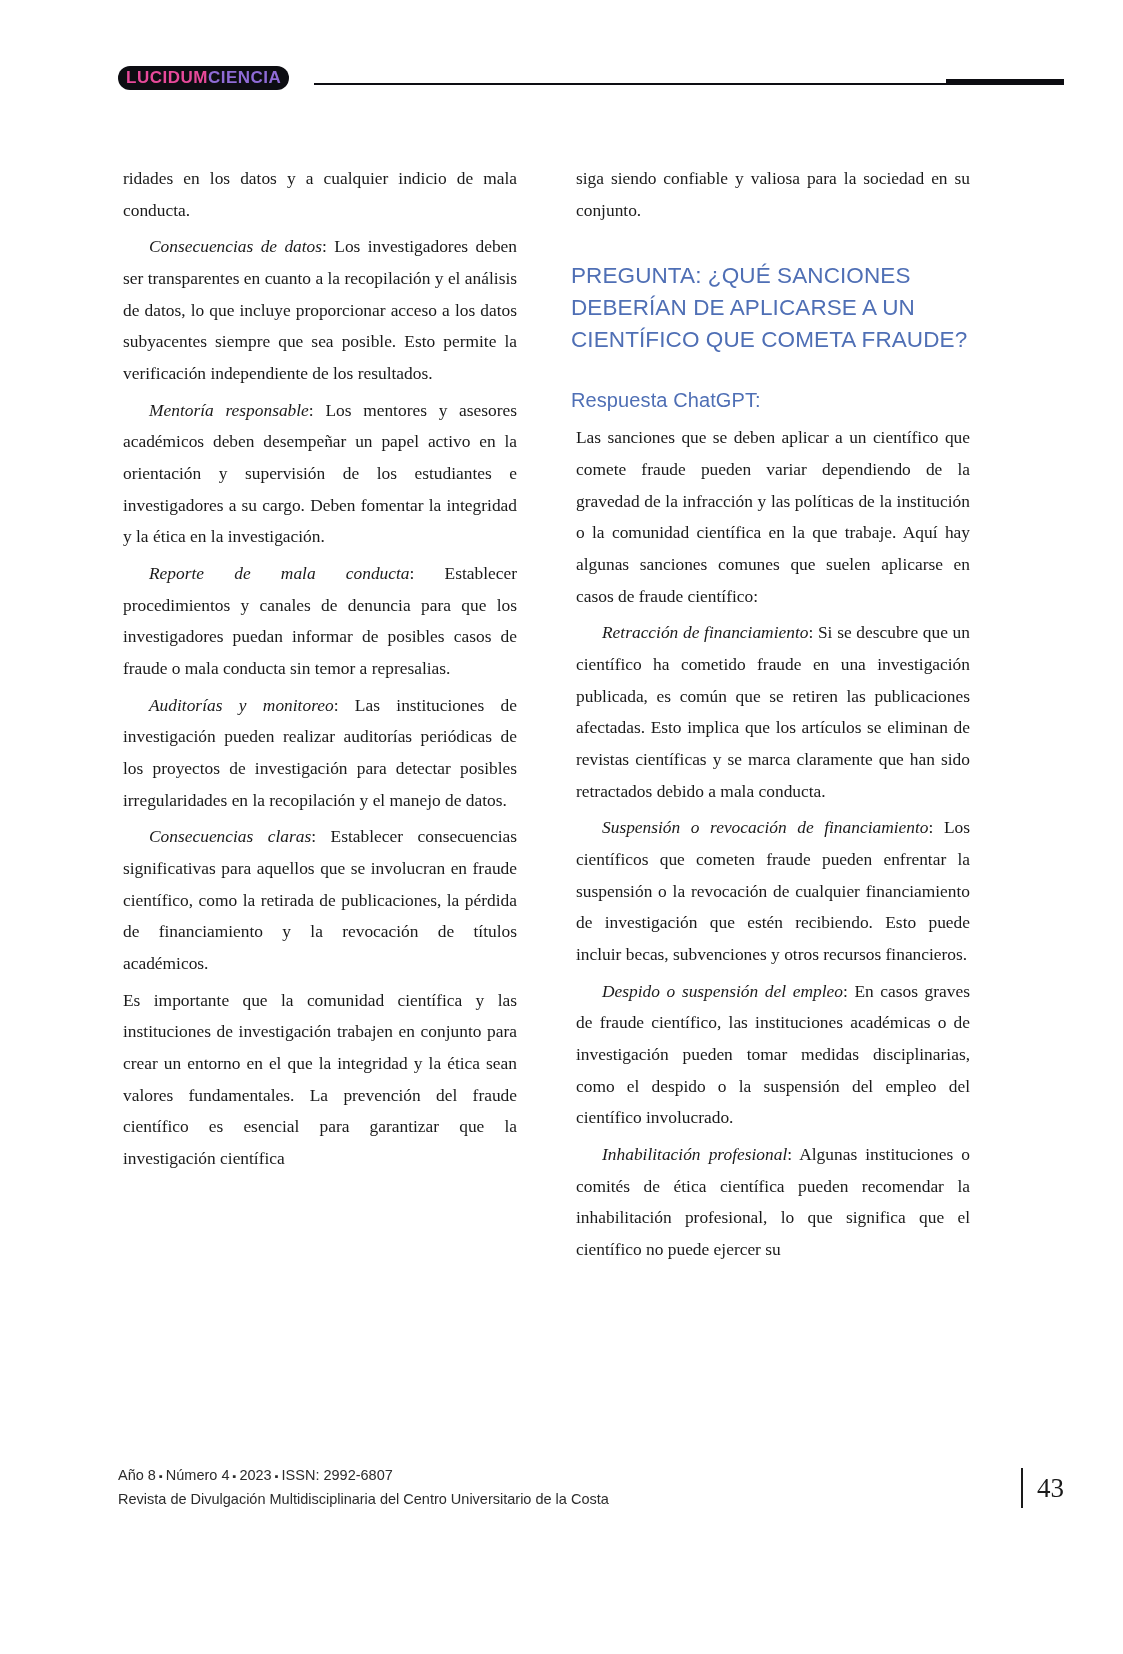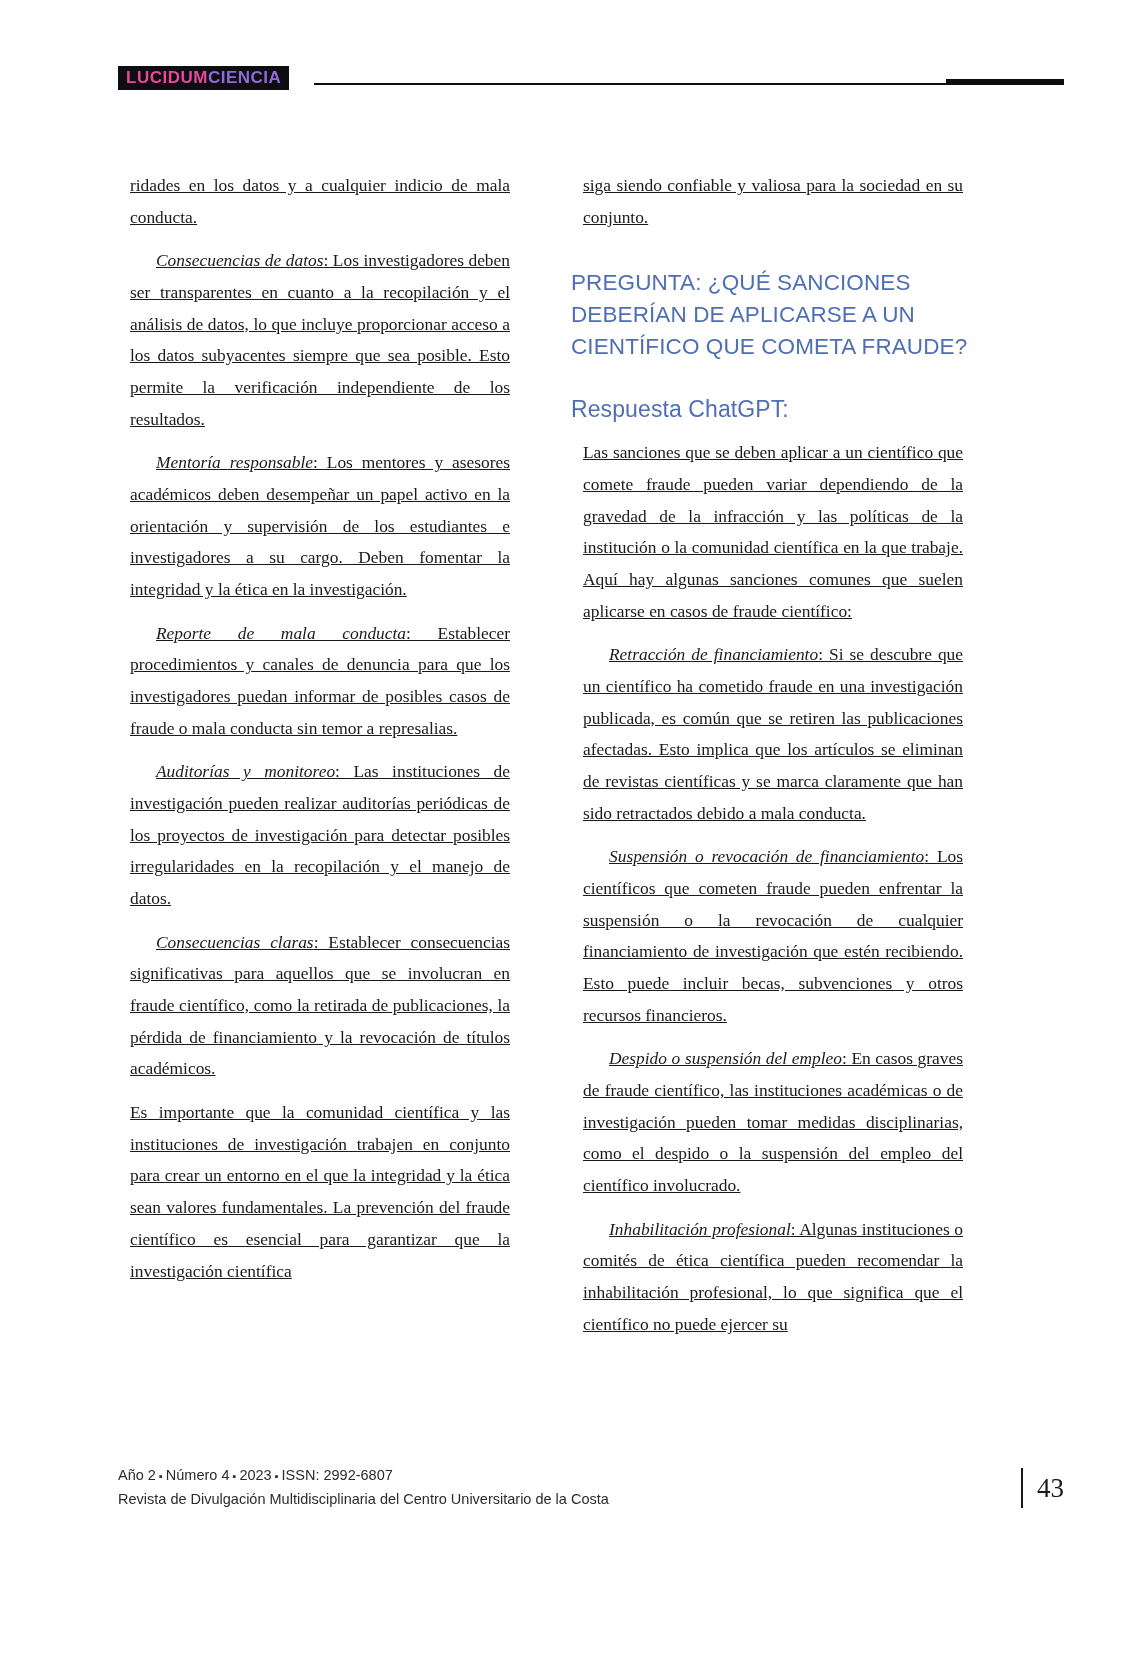--- a/index.html
+++ b/index.html
@@ -33,20 +33,21 @@
     left: 0;
     top: 0;
     background: #0d0d12;
     padding: 3px 8px 4px 8px;
     font-family: "Liberation Sans", sans-serif;
     font-weight: bold;
     font-size: 17px;
     letter-spacing: 0.5px;
     line-height: 1;
     white-space: nowrap;
+    border-radius: 12px;
   }
   .masthead .lucidum { color: #e8499a; }
   .masthead .ciencia { color: #8f6bd6; }
 
   .header-rule {
     position: absolute;
     left: 196px;
     right: 0;
     top: 17px;
     height: 2px;
@@ -69,22 +70,21 @@
     font-size: 17.4px;
     line-height: 1.82;
     text-align: justify;
     text-justify: inter-word;
     hyphens: manual;
   }
   .col-left { left: 118px; }
   .col-right { left: 571px; }
 
   .col p {
-    margin: 12px;
-    text-decoration: underline;
+    margin: 5px;
   }
   .col p.indent {
     text-indent: 26px;
   }
   .col p.noindent {
     text-indent: 0;
   }
   em {
     font-style: italic;
   }
@@ -97,21 +97,21 @@
     font-size: 22.5px;
     line-height: 1.42;
     text-align: left;
     margin: 34px 0 4px 0;
     letter-spacing: 0.1px;
   }
   .a-heading {
     font-family: "Liberation Sans", sans-serif;
     font-weight: normal;
     color: #4f6fb5;
-    font-size: 23px;
+    font-size: 20px;
     line-height: 1.4;
     text-align: left;
     margin: 30px 0 8px 0;
     letter-spacing: 0.1px;
   }
 
   
   .footer {
     position: absolute;
     left: 118px;
@@ -186,21 +186,21 @@
     <p class="noindent">Las sanciones que se deben aplicar a un científico que comete fraude pueden variar dependiendo de la gravedad de la infracción y las políticas de la institución o la comunidad científica en la que trabaje. Aquí hay algunas sanciones comunes que suelen aplicarse en casos de fraude científico:</p>
     <p class="indent"><em>Retracción de financiamiento</em><span>: Si se descubre que un científico ha cometido fraude en una investigación publicada, es común que se retiren las publicaciones afectadas. Esto implica que los artículos se eliminan de revistas científicas y se marca claramente que han sido retractados debido a mala conducta.</span></p>
     <p class="indent"><em>Suspensión o revocación de financiamiento</em><span>: Los científicos que cometen fraude pueden enfrentar la suspensión o la revocación de cualquier financiamiento de investigación que estén recibiendo. Esto puede incluir becas, subvenciones y otros recursos financieros.</span></p>
     <p class="indent"><em>Despido o suspensión del empleo</em><span>: En casos graves de fraude científico, las instituciones académicas o de investigación pueden tomar medidas disciplinarias, como el despido o la suspensión del empleo del científico involucrado.</span></p>
     <p class="indent"><em>Inhabilitación profesional</em><span>: Algunas instituciones o comités de ética científica pueden recomendar la inhabilitación profesional, lo que significa que el científico no puede ejercer su</span></p>
   </div>
 
   <div class="footer">
     <div class="footer-lines">
       <div>
-        <span>Año 2</span><span class="sq">▪</span><span>Número 4</span><span class="sq">▪</span><span>2023</span><span class="sq">▪</span><span>ISSN: 2992-6807</span>
+        <span>Año 8</span><span class="sq">▪</span><span>Número 4</span><span class="sq">▪</span><span>2023</span><span class="sq">▪</span><span>ISSN: 2992-6807</span>
       </div>
       <div>Revista de Divulgación Multidisciplinaria del Centro Universitario de la Costa</div>
     </div>
     <div class="page-num-wrap">
       <div class="page-num-rule"></div>
       <div class="page-num">43</div>
     </div>
   </div>
 
 </div>

